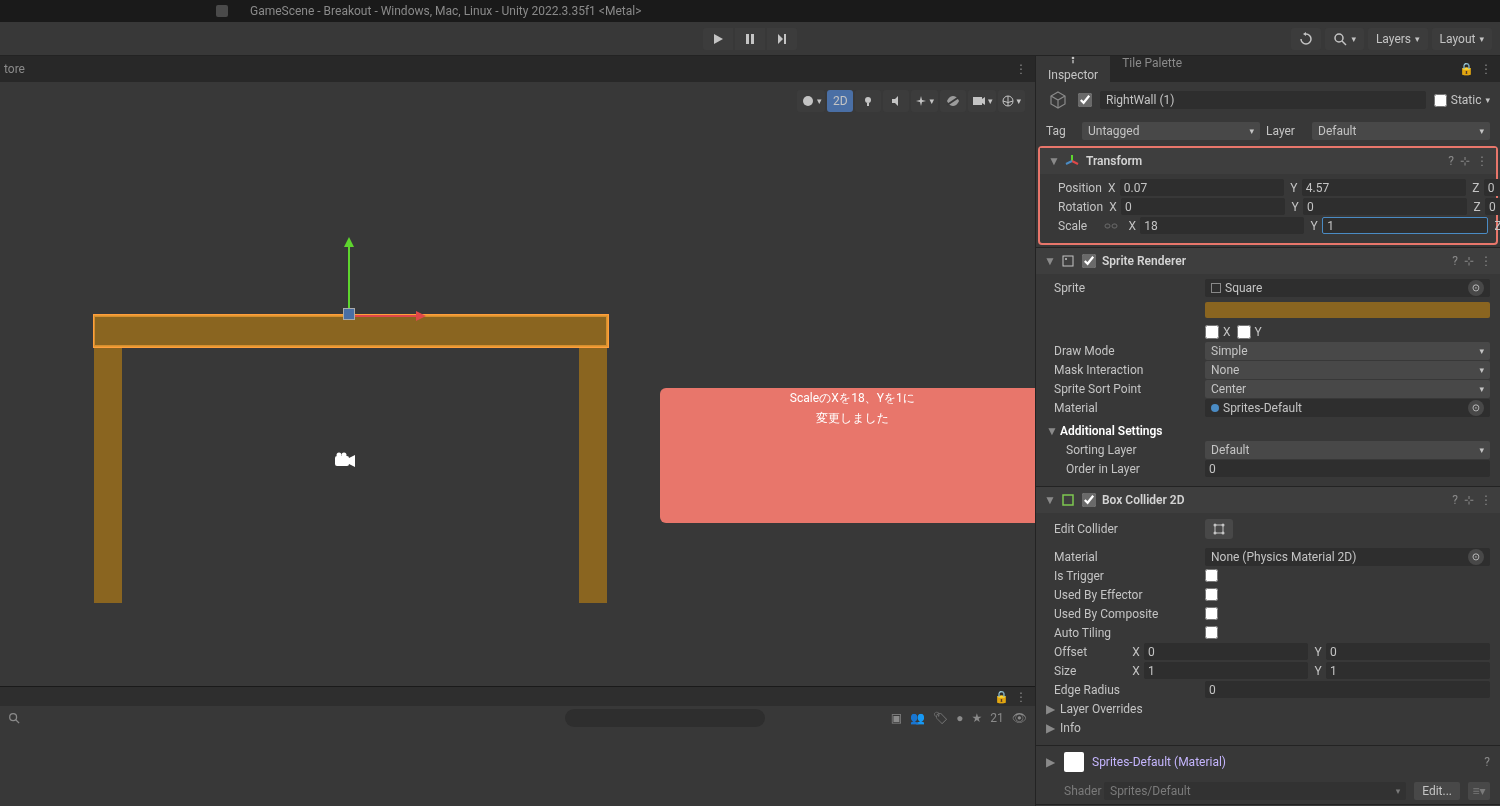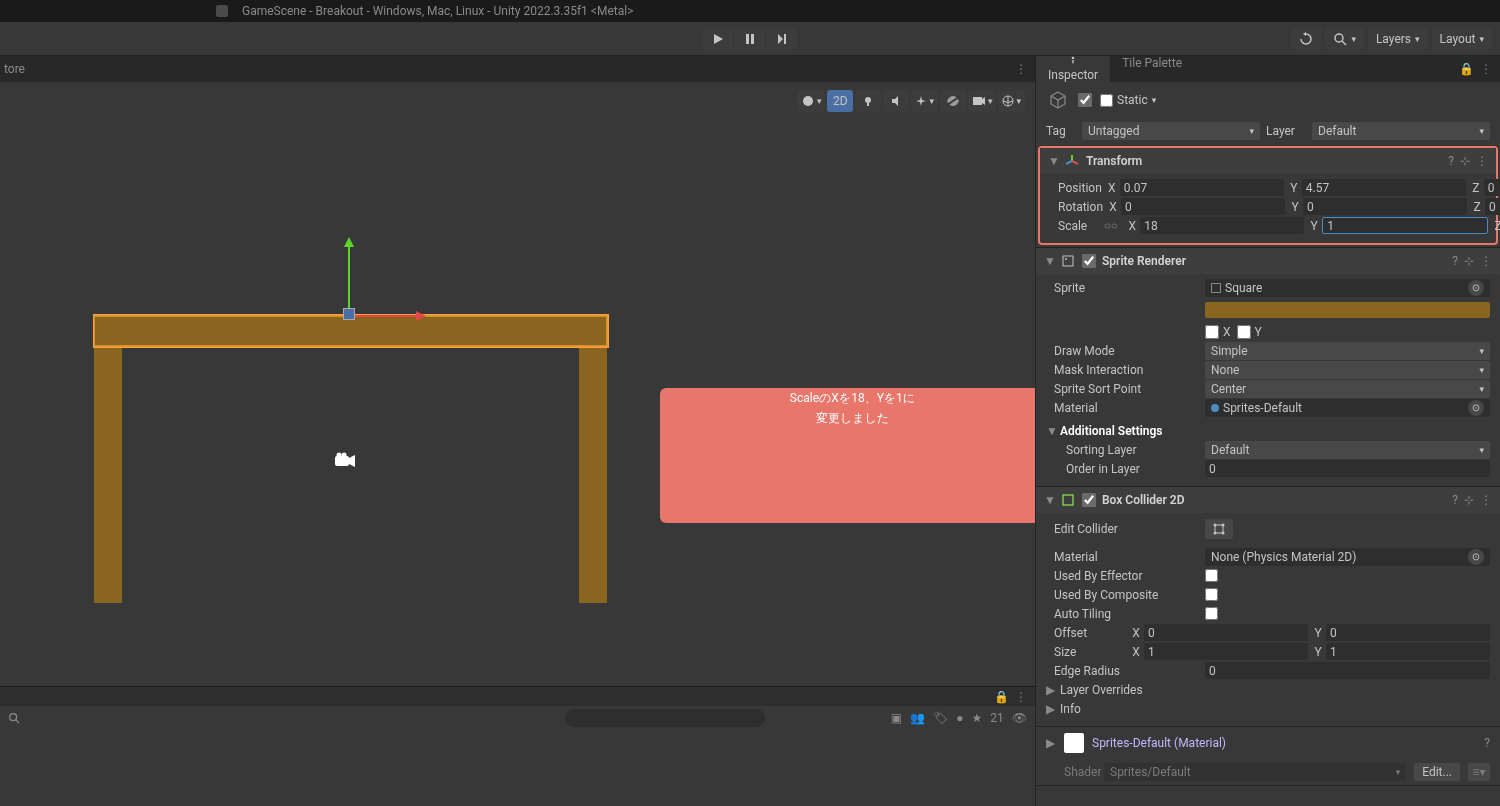--- a/index.html
+++ b/index.html
@@ -1,17 +1,17 @@
 <!DOCTYPE html>
 <html><head>
 <meta charset="utf-8">
 <style>
 * { margin:0; padding:0; box-sizing:border-box; font-family:-apple-system,BlinkMacSystemFont,"Segoe UI",Roboto,sans-serif; font-size:12px; }
 body { background:#141414; color:#c4c4c4; width:1500px; height:806px; overflow:hidden; position:relative; }
-.titlebar { height:22px; display:flex; align-items:center; padding-left:216px; gap:14px; background:#1a1a1a; }
+.titlebar { height:22px; display:flex; align-items:center; padding-left:216px; gap:22px; background:#1a1a1a; }
 .titlebar .unity-logo { width:12px; height:12px; background:#4a4a4a; border-radius:2px; }
 .titlebar .title { color:#8a8a8a; font-size:12px; }
 .play-toolbar { height:34px; background:#383838; border-bottom:1px solid #232323; display:flex; align-items:center; justify-content:center; position:relative; }
 .play-controls { display:flex; gap:2px; }
 .play-btn { width:30px; height:22px; background:#3c3c3c; display:flex; align-items:center; justify-content:center; cursor:pointer; color:#c4c4c4; }
 .play-btn:first-child { border-radius:3px 0 0 3px; }
 .play-btn:last-child { border-radius:0 3px 3px 0; }
 .play-toolbar-right { position:absolute; right:8px; display:flex; gap:4px; align-items:center; }
 .tb-btn { height:22px; padding:0 8px; background:#3c3c3c; border-radius:3px; display:flex; align-items:center; color:#c4c4c4; gap:4px; cursor:pointer; }
 .tb-btn svg { width:14px; height:14px; }
@@ -281,20 +281,21 @@
     </div>
 
     <div class="obj-header">
       <span class="obj-cube">
         <svg width="20" height="20" viewBox="0 0 20 20">
             <path d="M10 2 L17 6 L17 14 L10 18 L3 14 L3 6 Z" stroke="currentColor" fill="none" stroke-width="1.2"></path>
             <path d="M3 6 L10 10 L17 6 M10 10 L10 18" stroke="currentColor" fill="none" stroke-width="1.2"></path>
           </svg>
       </span>
       <input type="checkbox" class="obj-check" checked="" style="">
+      <input class="obj-name" value="RightWall (1)" style="">
       <div class="obj-static">
         <input type="checkbox" style="">
         <span>Static</span>
         <span class="dd-arrow">▾</span>
       </div>
     </div>
     <div class="tag-row">
       <label>Tag</label>
       <div class="dropdown">
           <span>Untagged</span>
@@ -507,20 +508,24 @@
             </div>
           </div>
         <div class="prop-row" style="margin-top:6px">
             <div class="prop-label">Material</div>
             <div class="object-field">
               <span>None (Physics Material 2D)</span>
               <span class="picker">⊙</span>
             </div>
           </div>
         <div class="prop-row">
+            <div class="prop-label">Is Trigger</div>
+            <input type="checkbox" style="">
+          </div>
+        <div class="prop-row">
             <div class="prop-label">Used By Effector</div>
             <input type="checkbox" style="">
           </div>
         <div class="prop-row">
             <div class="prop-label">Used By Composite</div>
             <input type="checkbox" style="">
           </div>
         <div class="prop-row">
             <div class="prop-label">Auto Tiling</div>
             <input type="checkbox" style="">

